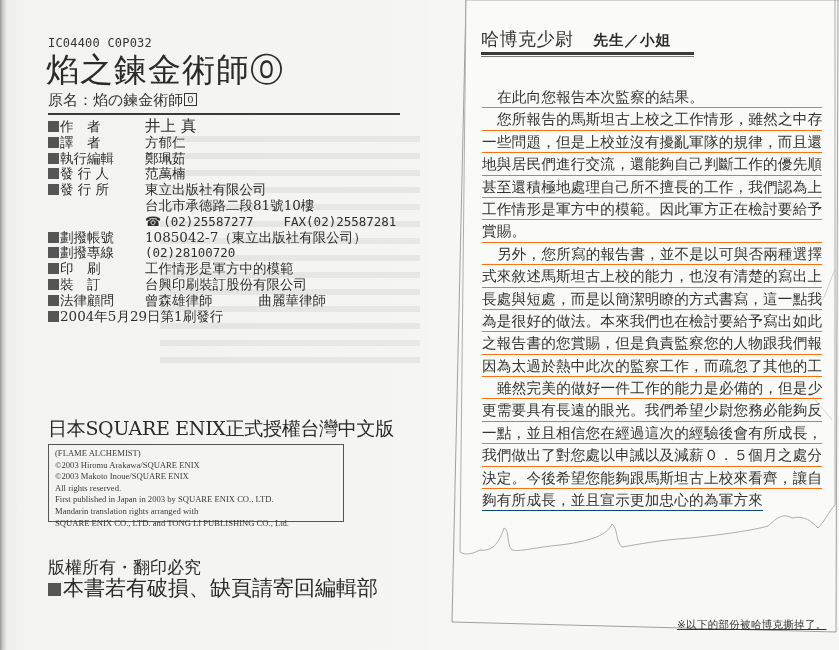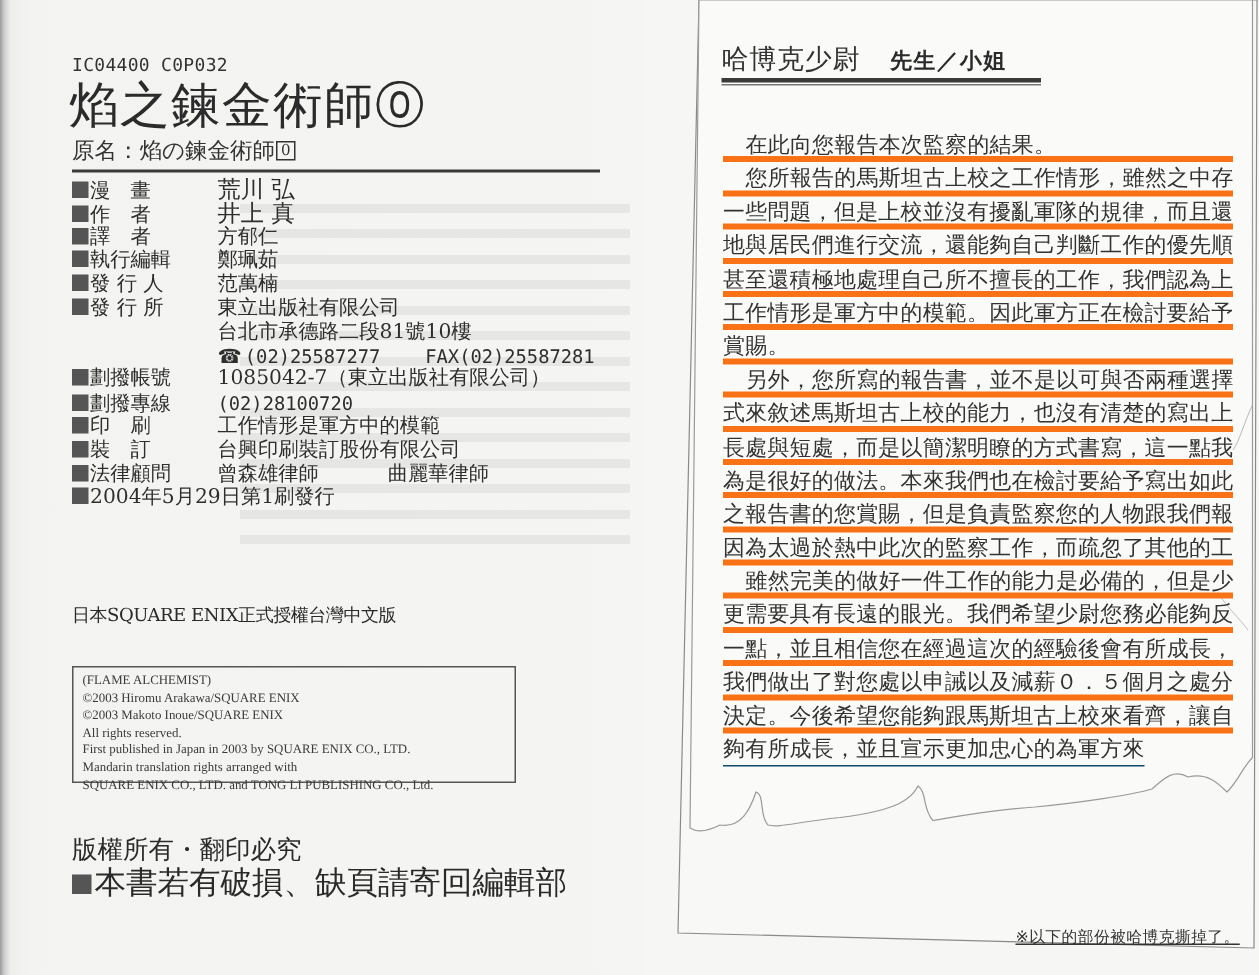--- a/index.html
+++ b/index.html
@@ -22,21 +22,21 @@
     .credit-row .bullet { display: inline-block; width: 11px; height: 11px; background: #555; margin-right: 1px; transform: translateY(1px); }
     .credit-row .label { width: 85px; display: inline-block; letter-spacing: 0px; }
     .credit-row .value { display: inline-block; }
     .credit-row .value.big { font-size: 15.5px; }
     .credit-row .value.mono { font-family: "DejaVu Sans Mono", "Liberation Mono", monospace; font-size: 12.5px; }
     .credit-row.indent { padding-left: 97px; }
     .credit-row .fax { margin-left: 30px; font-family: "DejaVu Sans Mono", "Liberation Mono", monospace; font-size: 12.5px; }
     .credit-row .phone-icon { font-size: 13px; margin-right: 2px; }
     .credit-row .lawyer2 { margin-left: 46px; }
 
-    .license-line { position: absolute; left: 48px; top: 399px; font-size: 12px; line-height: 22px; color: #2a2a2a; white-space: nowrap; letter-spacing: -0.3px; }
+    .license-line { position: absolute; left: 48px; top: 417px; font-size: 19px; line-height: 22px; color: #2a2a2a; white-space: nowrap; letter-spacing: -0.3px; }
 
     .copyright-box { position: absolute; left: 48px; top: 444px; width: 296px; height: 78px; border: 1px solid #555; padding: 3px 6px; }
     .copyright-box .line { font-family: "Liberation Serif", "DejaVu Serif", serif; font-size: 8.6px; line-height: 11.6px; color: #3a3a3a; white-space: nowrap; }
 
     .rights-line { position: absolute; left: 48px; top: 557px; font-size: 17px; line-height: 21px; color: #2a2a2a; white-space: nowrap; }
     .damage-line { position: absolute; left: 48px; top: 578px; font-size: 21px; line-height: 21px; color: #2a2a2a; white-space: nowrap; }
     .damage-line .bullet { display: inline-block; width: 13px; height: 13px; background: #555; margin-right: 2px; transform: translateY(1px); }
 
     
     .ghost { position: absolute; left: 160px; top: 130px; width: 260px; height: 240px; opacity: 0.09;
@@ -46,21 +46,21 @@
     .right-page { position: absolute; left: 430px; top: 0; width: 409px; height: 650px; background: #f6f6f4; }
     .paper-svg { position: absolute; left: 0; top: 0; }
 
     .letter-head { position: absolute; left: 481px; top: 27px; white-space: nowrap; }
     .letter-head .recipient { font-size: 18px; color: #333; letter-spacing: 0.5px; }
     .letter-head .salutation { font-family: "DejaVu Sans", "Liberation Sans", sans-serif; font-weight: bold; font-size: 14.5px; color: #2a2a2a; margin-left: 20px; letter-spacing: 1px; }
     .head-rule1 { position: absolute; left: 481px; top: 52px; width: 213px; height: 3px; background: #3a3a3a; }
     .head-rule2 { position: absolute; left: 481px; top: 56px; width: 213px; height: 1px; background: #777; }
 
     .letter-body { position: absolute; left: 482px; top: 86px; width: 340px; }
-    .lline { height: 22.4px; font-size: 14.6px; line-height: 22px; color: #333; white-space: nowrap; border-bottom: 4px solid #f97316; letter-spacing: 0.2px; overflow: hidden; }
+    .lline { height: 22.4px; font-size: 14.6px; line-height: 22px; color: #333; white-space: nowrap; border-bottom: 1px solid #f97316; letter-spacing: 0.2px; overflow: hidden; }
     .lline.first { padding-left: 15px; }
     .lline.partial { border-bottom: none; }
     .lline.partial span { border-bottom: 6px solid #0c4a6e; display: inline-block; line-height: 21px; }
 
     .torn-note { position: absolute; left: 677px; top: 618px; font-family: "DejaVu Sans", "Liberation Sans", sans-serif; font-size: 10.5px; color: #333; white-space: nowrap; text-decoration: underline; letter-spacing: 0.3px; }
   </style>
 </head>
 <body>
 
 <div class="spread">
@@ -69,25 +69,20 @@
     <div class="ghost"></div>
 
     <div class="isbn">IC04400 C0P032</div>
     <div class="main-title">焰之鍊金術師⓪</div>
     <div class="orig-title">
       <span>原名：焰の鍊金術師</span><span class="box-num">0</span>
     </div>
     <div class="title-rule"></div>
 
     <div class="credits">
-      <div class="credit-row">
-        <span class="bullet"></span>
-        <span class="label">漫　畫</span>
-        <span class="value big">荒川 弘</span>
-      </div>
       <div class="credit-row">
         <span class="bullet"></span>
         <span class="label">作　者</span>
         <span class="value big">井上 真</span>
       </div>
       <div class="credit-row">
         <span class="bullet"></span>
         <span class="label">譯　者</span>
         <span class="value">方郁仁</span>
       </div>

